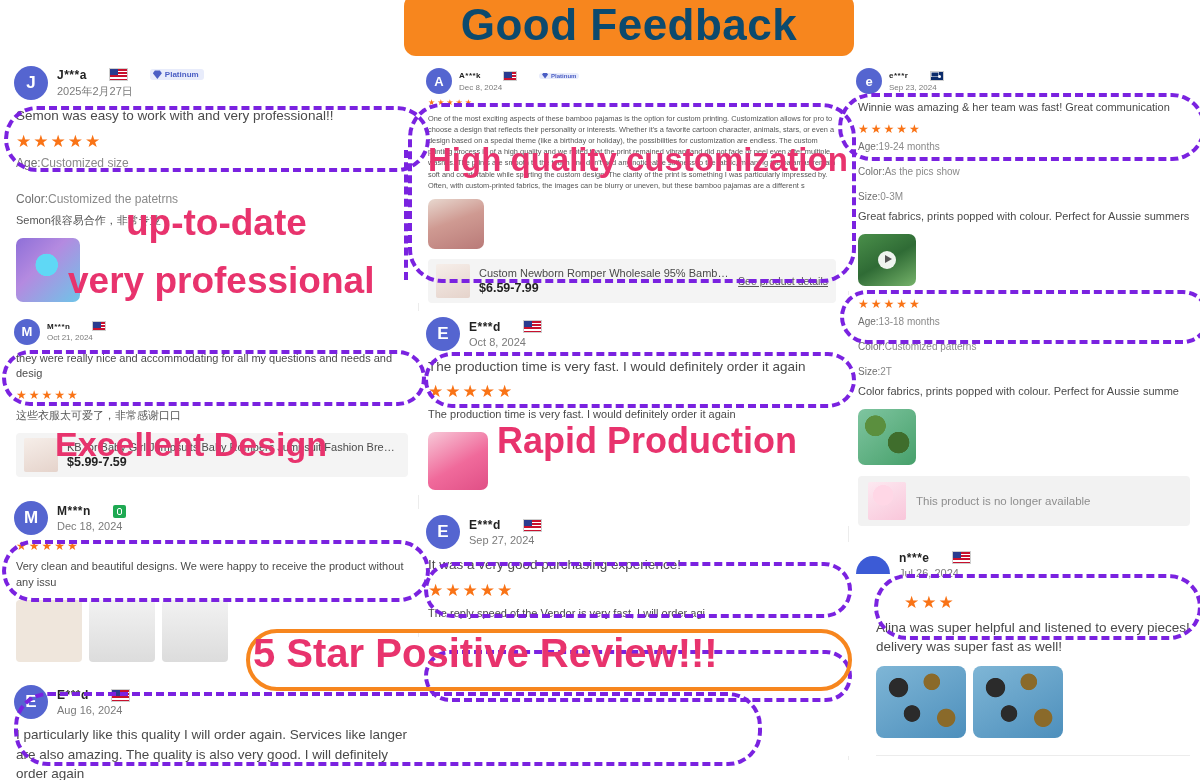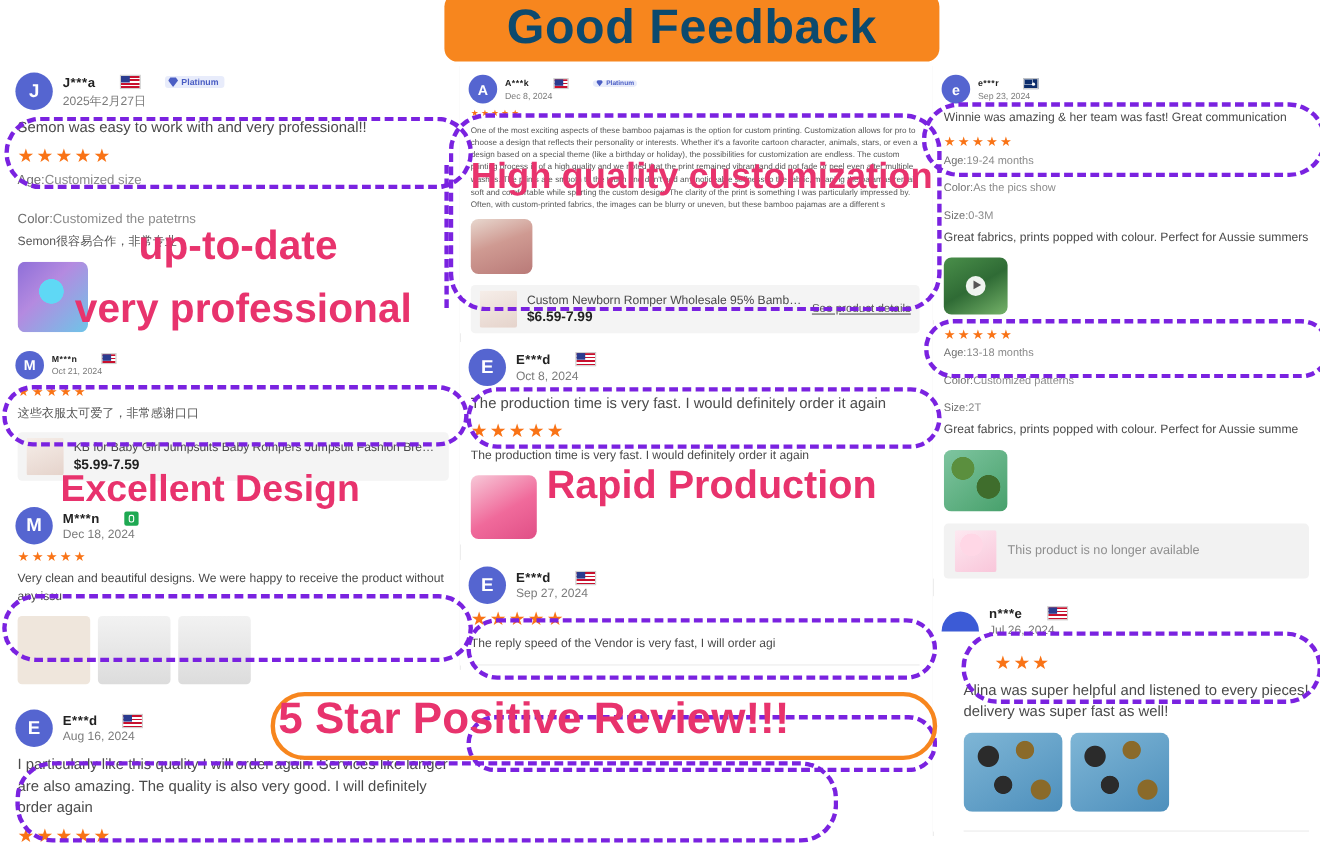--- a/index.html
+++ b/index.html
@@ -187,20 +187,21 @@
       <div class="rhead">
         <div class="avatar small">M</div>
         <div class="rmeta" style="min-height:26px;">
           <div class="rnameline">
             <span class="rname tiny">M***n</span>
             <span class="flag tiny flag-us"></span>
           </div>
           <div class="rdate tiny">Oct 21, 2024</div>
         </div>
       </div>
+      <div class="rtext sm">they were really nice and accommodating for all my questions and needs and desig</div>
       <div class="stars sm">
         <span class="star">★</span>
         <span class="star">★</span>
         <span class="star">★</span>
         <span class="star">★</span>
         <span class="star">★</span>
       </div>
       <div class="rtext cn">这些衣服太可爱了，非常感谢口口</div>
       <div class="prod">
         <div class="prod-img"></div>
@@ -327,20 +328,21 @@
       <div class="rhead">
         <div class="avatar">E</div>
         <div class="rmeta">
           <div class="rnameline">
             <span class="rname">E***d</span>
             <span class="flag flag-us"></span>
           </div>
           <div class="rdate">Sep 27, 2024</div>
         </div>
       </div>
+      <div class="rtext">It was a very good purchasing experience!</div>
       <div class="stars">
         <span class="star">★</span>
         <span class="star">★</span>
         <span class="star">★</span>
         <span class="star">★</span>
         <span class="star">★</span>
       </div>
       <div class="rtext sm">The reply speed of the Vendor is very fast, I will order agi</div>
       <div class="divider"></div>
     </div>
@@ -387,21 +389,21 @@
         <span class="star">★</span>
         <span class="star">★</span>
         <span class="star">★</span>
         <span class="star">★</span>
       </div>
       <div class="attrs sm">
         <span><b>Age:</b><span>13-18 months</span></span>
         <span><b>Color:</b><span>Customized patterns</span></span>
         <span><b>Size:</b><span>2T</span></span>
       </div>
-      <div class="rtext sm">Great fabrics, prints popped with colour. Perfect for Aussie summe</div>
+      <div class="rtext sm">Color fabrics, prints popped with colour. Perfect for Aussie summe</div>
       <div class="thumbs">
         <div class="thumb t-camo" style="width:58px;height:56px;"></div>
       </div>
       <div class="unavail">
         <div class="unavail-img"></div>
         <div class="unavail-text">This product is no longer available</div>
       </div>
     </div>
 
     <div class="card" style="margin-top:16px;">

